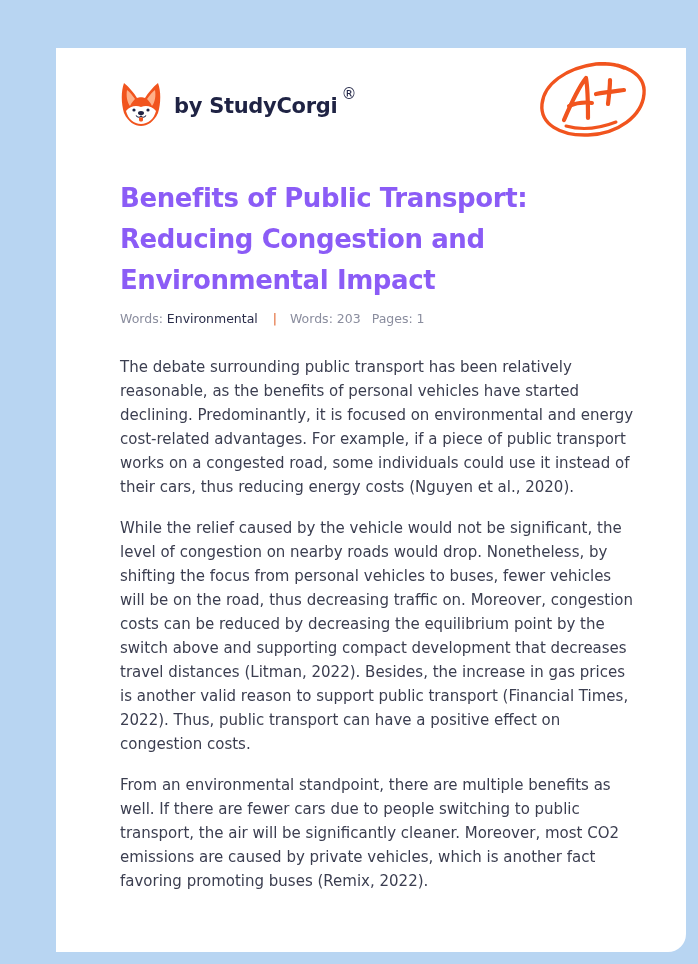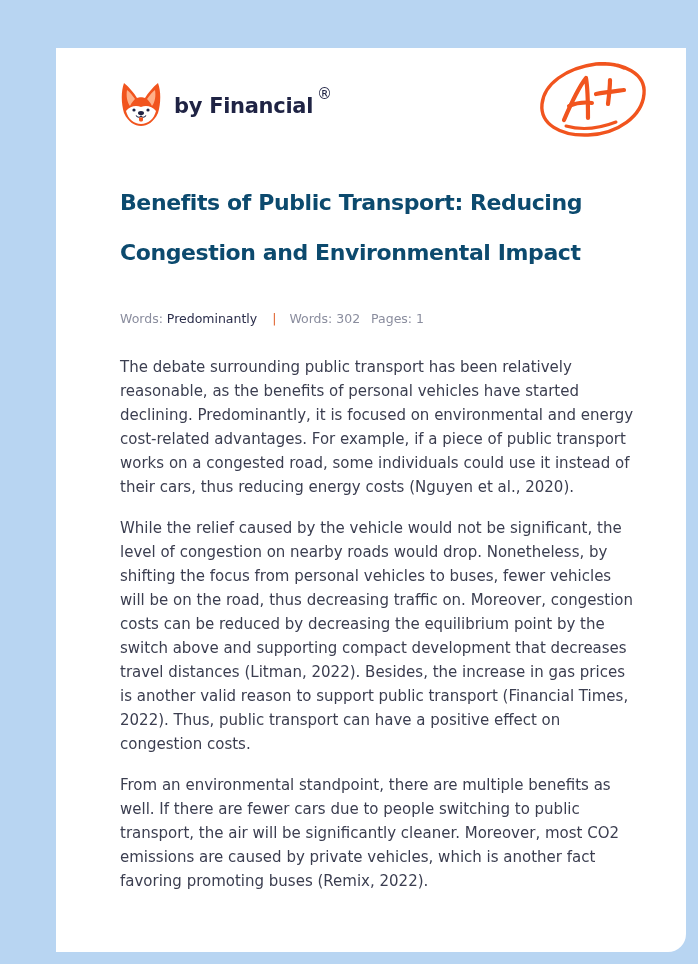--- a/index.html
+++ b/index.html
@@ -63,23 +63,23 @@
       height: 84px;
     }
     .title {
       position: absolute;
       left: 64px;
       top: 130px;
       width: 500px;
       margin: 0;
       font-family: "DejaVu Sans", sans-serif;
       font-weight: bold;
-      font-size: 22px;
-      line-height: 50px;
-      color: #0c4a6e;
+      font-size: 26px;
+      line-height: 41px;
+      color: #8b5cf6;
       letter-spacing: -0.4px;
     }
     .meta {
       position: absolute;
       left: 64px;
       top: 263px;
       font-family: "DejaVu Sans", sans-serif;
       font-size: 12.5px;
       color: #8a8d9e;
       white-space: nowrap;
@@ -126,44 +126,44 @@
 
       <circle cx="14" cy="29" r="1.6" fill="#1f2344"></circle>
       <circle cx="28" cy="29" r="1.6" fill="#1f2344"></circle>
 
       <ellipse cx="21" cy="32" rx="3" ry="2.1" fill="#1f2344"></ellipse>
 
       <path d="M16 34.5 C18 37 20 36.5 21 35 C22 36.5 24 37 26 34.5" stroke="#1f2344" stroke-width="1.2" fill="none"></path>
 
       <path d="M19 36.5 L23 36.5 L23 39 C23 41 19 41 19 39 Z" fill="#f1541e"></path>
     </svg>
-    <span class="brand">by Financial</span>
+    <span class="brand">by StudyCorgi</span>
     <span class="reg">®</span>
   </div>
 
   <svg class="grade-icon" viewBox="0 0 114 84">
 
     <path d="M60 6 C88 4 110 16 108 36 C106 58 82 76 52 77 C24 78 4 66 6 46 C8 26 30 10 60 6 C72 5 82 7 88 10" stroke="#f1541e" stroke-width="3.4" fill="none" stroke-linecap="round"></path>
 
     <path d="M28 62 C34 48 42 30 50 20 C52 32 52 46 52 60" stroke="#f1541e" stroke-width="4.2" fill="none" stroke-linecap="round" stroke-linejoin="round"></path>
     <path d="M33 48 C40 45 48 44 56 45" stroke="#f1541e" stroke-width="4" fill="none" stroke-linecap="round"></path>
 
     <path d="M60 36 C70 34 80 33 88 32" stroke="#f1541e" stroke-width="4.2" fill="none" stroke-linecap="round"></path>
     <path d="M74 22 C74 30 73 38 72 46" stroke="#f1541e" stroke-width="4.2" fill="none" stroke-linecap="round"></path>
 
     <path d="M30 68 C44 72 62 71 80 64" stroke="#f1541e" stroke-width="3" fill="none" stroke-linecap="round"></path>
   </svg>
 
   <h1 class="title">Benefits of Public Transport: Reducing Congestion and Environmental Impact</h1>
 
   <div class="meta">
     <span>Words:</span>
-    <span class="topic-value">Predominantly</span>
+    <span class="topic-value">Environmental</span>
     <span class="sep">|</span>
-    <span>Words: 302</span>
+    <span>Words: 203</span>
     <span class="pages">Pages: 1</span>
   </div>
 
   <div class="content">
     <p>The debate surrounding public transport has been relatively reasonable, as the benefits of personal vehicles have started declining. Predominantly, it is focused on environmental and energy cost-related advantages. For example, if a piece of public transport works on a congested road, some individuals could use it instead of their cars, thus reducing energy costs (Nguyen et al., 2020).</p>
     <p>While the relief caused by the vehicle would not be significant, the level of congestion on nearby roads would drop. Nonetheless, by shifting the focus from personal vehicles to buses, fewer vehicles will be on the road, thus decreasing traffic on. Moreover, congestion costs can be reduced by decreasing the equilibrium point by the switch above and supporting compact development that decreases travel distances (Litman, 2022). Besides, the increase in gas prices is another valid reason to support public transport (Financial Times, 2022). Thus, public transport can have a positive effect on congestion costs.</p>
     <p>From an environmental standpoint, there are multiple benefits as well. If there are fewer cars due to people switching to public transport, the air will be significantly cleaner. Moreover, most CO2 emissions are caused by private vehicles, which is another fact favoring promoting buses (Remix, 2022).</p>
   </div>
 
 </div>

